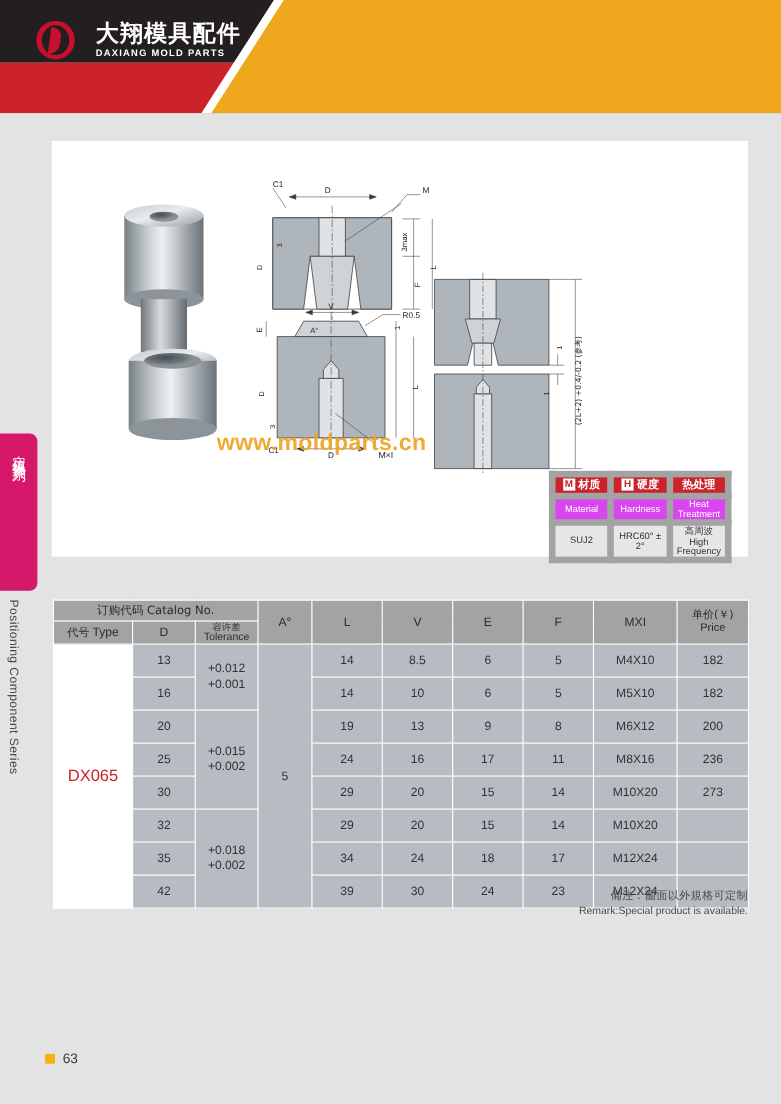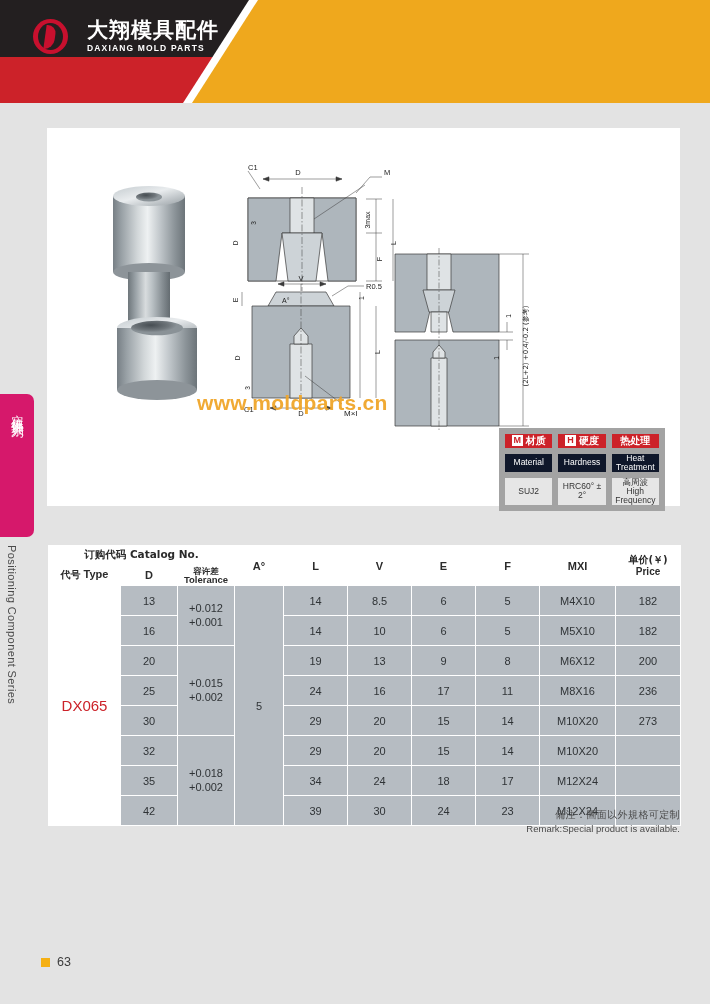--- a/index.html
+++ b/index.html
@@ -85,37 +85,37 @@
   }
 
   
   .mat {
     position: absolute; left: 499px; top: 428px; width: 166px;
     border-collapse: collapse; font-size: 8px; table-layout: fixed;
   }
   .mat td { border: 6px solid #a3a3a3; text-align: center; padding: 0; }
   .mat .r1 td { background: #cc2229; color: #ffffff; height: 19px; font-size: 10px; font-weight: bold;
     font-family: "DejaVu Sans", sans-serif; }
-  .mat .r2 td { background: #0f172a; color: #ffffff; height: 17px; font-size: 8.5px; line-height: 1.05; }
+  .mat .r2 td { background: #d946ef; color: #ffffff; height: 17px; font-size: 8.5px; line-height: 1.05; }
   .mat .r3 td { background: #e6e6e6; color: #333; height: 19px; font-size: 8.5px; line-height: 1.05; }
   .badge {
     display: inline-block; background: #fff; color: #cc2229; font-weight: bold;
     width: 11px; height: 11px; line-height: 11px; font-size: 9px; margin-right: 3px;
     vertical-align: 1px; font-family: "Liberation Sans", sans-serif;
   }
   .mat .cn { font-family: "DejaVu Sans", sans-serif; }
 
   
   .spec {
     position: absolute; left: 48px; top: 545px; width: 632px;
     border-collapse: collapse; table-layout: fixed;
     font-size: 11px; color: #2f3336;
   }
   .spec th, .spec td { border: 1px solid #ffffff; text-align: center; padding: 0; }
-  .spec thead th { background: #ffffff; color: #2b2b2b; font-weight: bold; }
+  .spec thead th { background: #a3a3a3; color: #2b2b2b; font-weight: normal; }
   .spec .grp { height: 19px; font-size: 10.5px; font-family: "DejaVu Sans", sans-serif; }
   .spec .sub { height: 21px; font-size: 11px; }
   .spec .sub .cn { font-family: "DejaVu Sans", sans-serif; font-size: 10px; }
   .spec .tol-h { line-height: 1.0; font-size: 9.5px; }
   .spec .tol-h .cn { font-size: 8.5px; font-family: "DejaVu Sans", sans-serif; }
   .spec .price-h { line-height: 1.12; font-size: 10px; }
   .spec .price-h .cn { font-family: "DejaVu Sans", sans-serif; font-size: 10px; }
   .spec tbody td { background: #b6bcc2; height: 30px; }
   .spec td.typecell { background: #ffffff; color: #cc2229; font-size: 15px; }
   .spec td.empty { background: #b6bcc2; }

